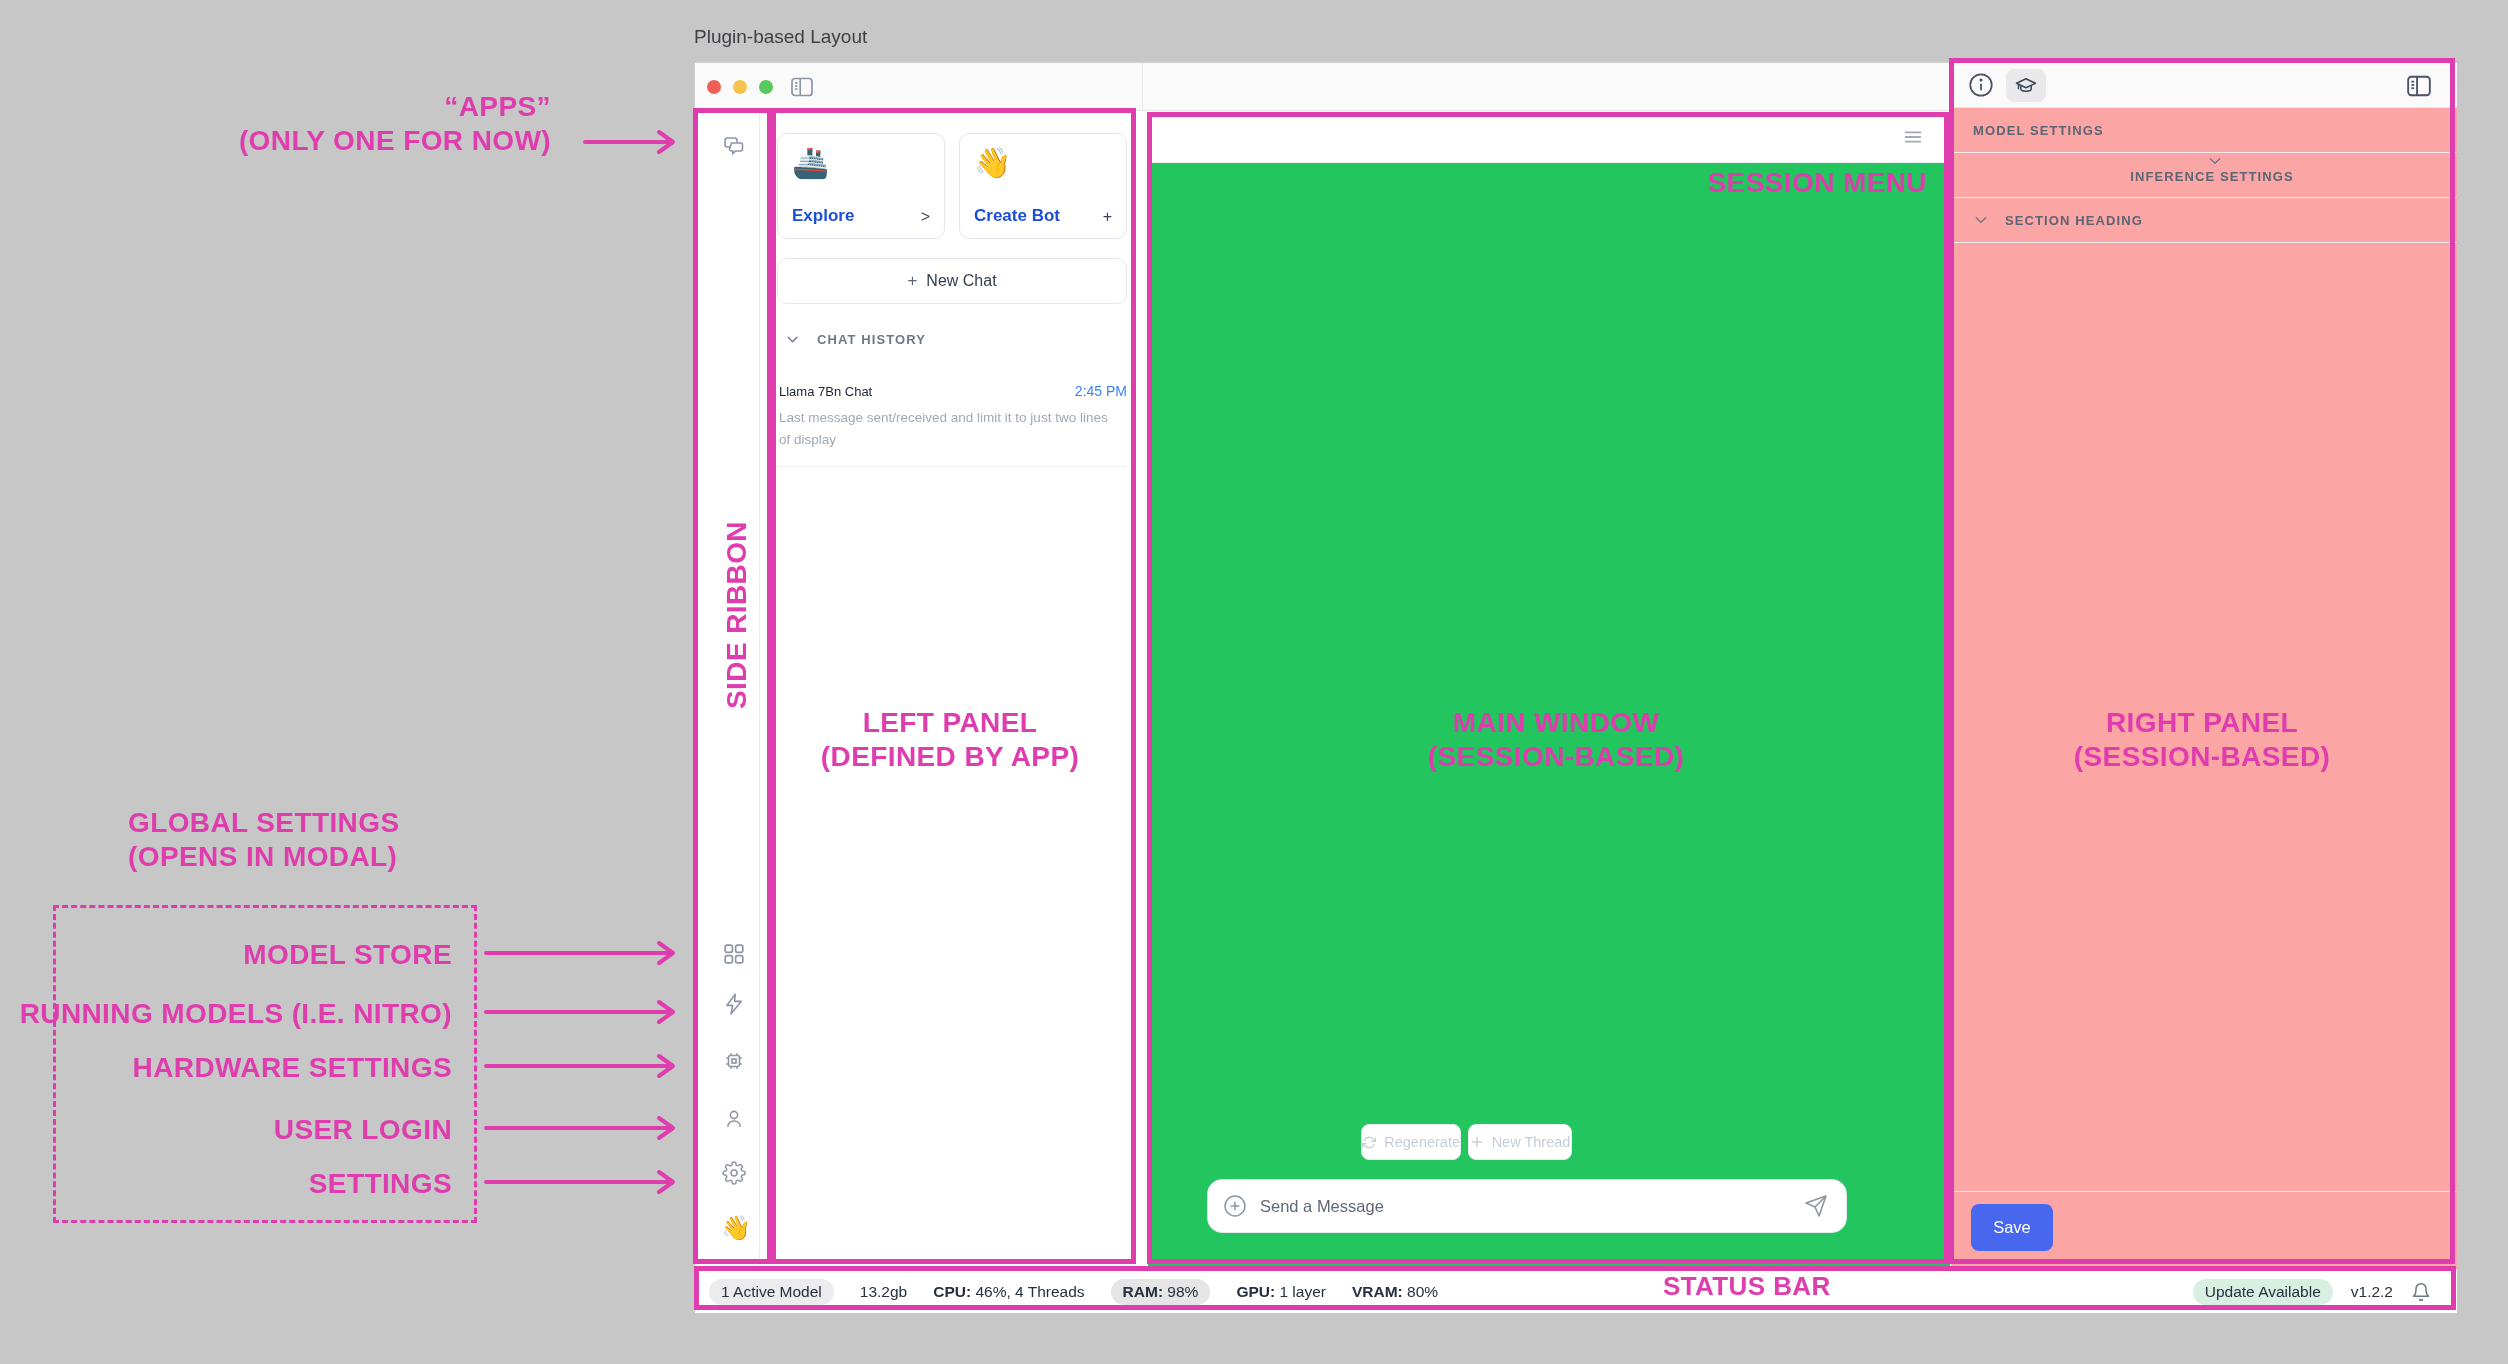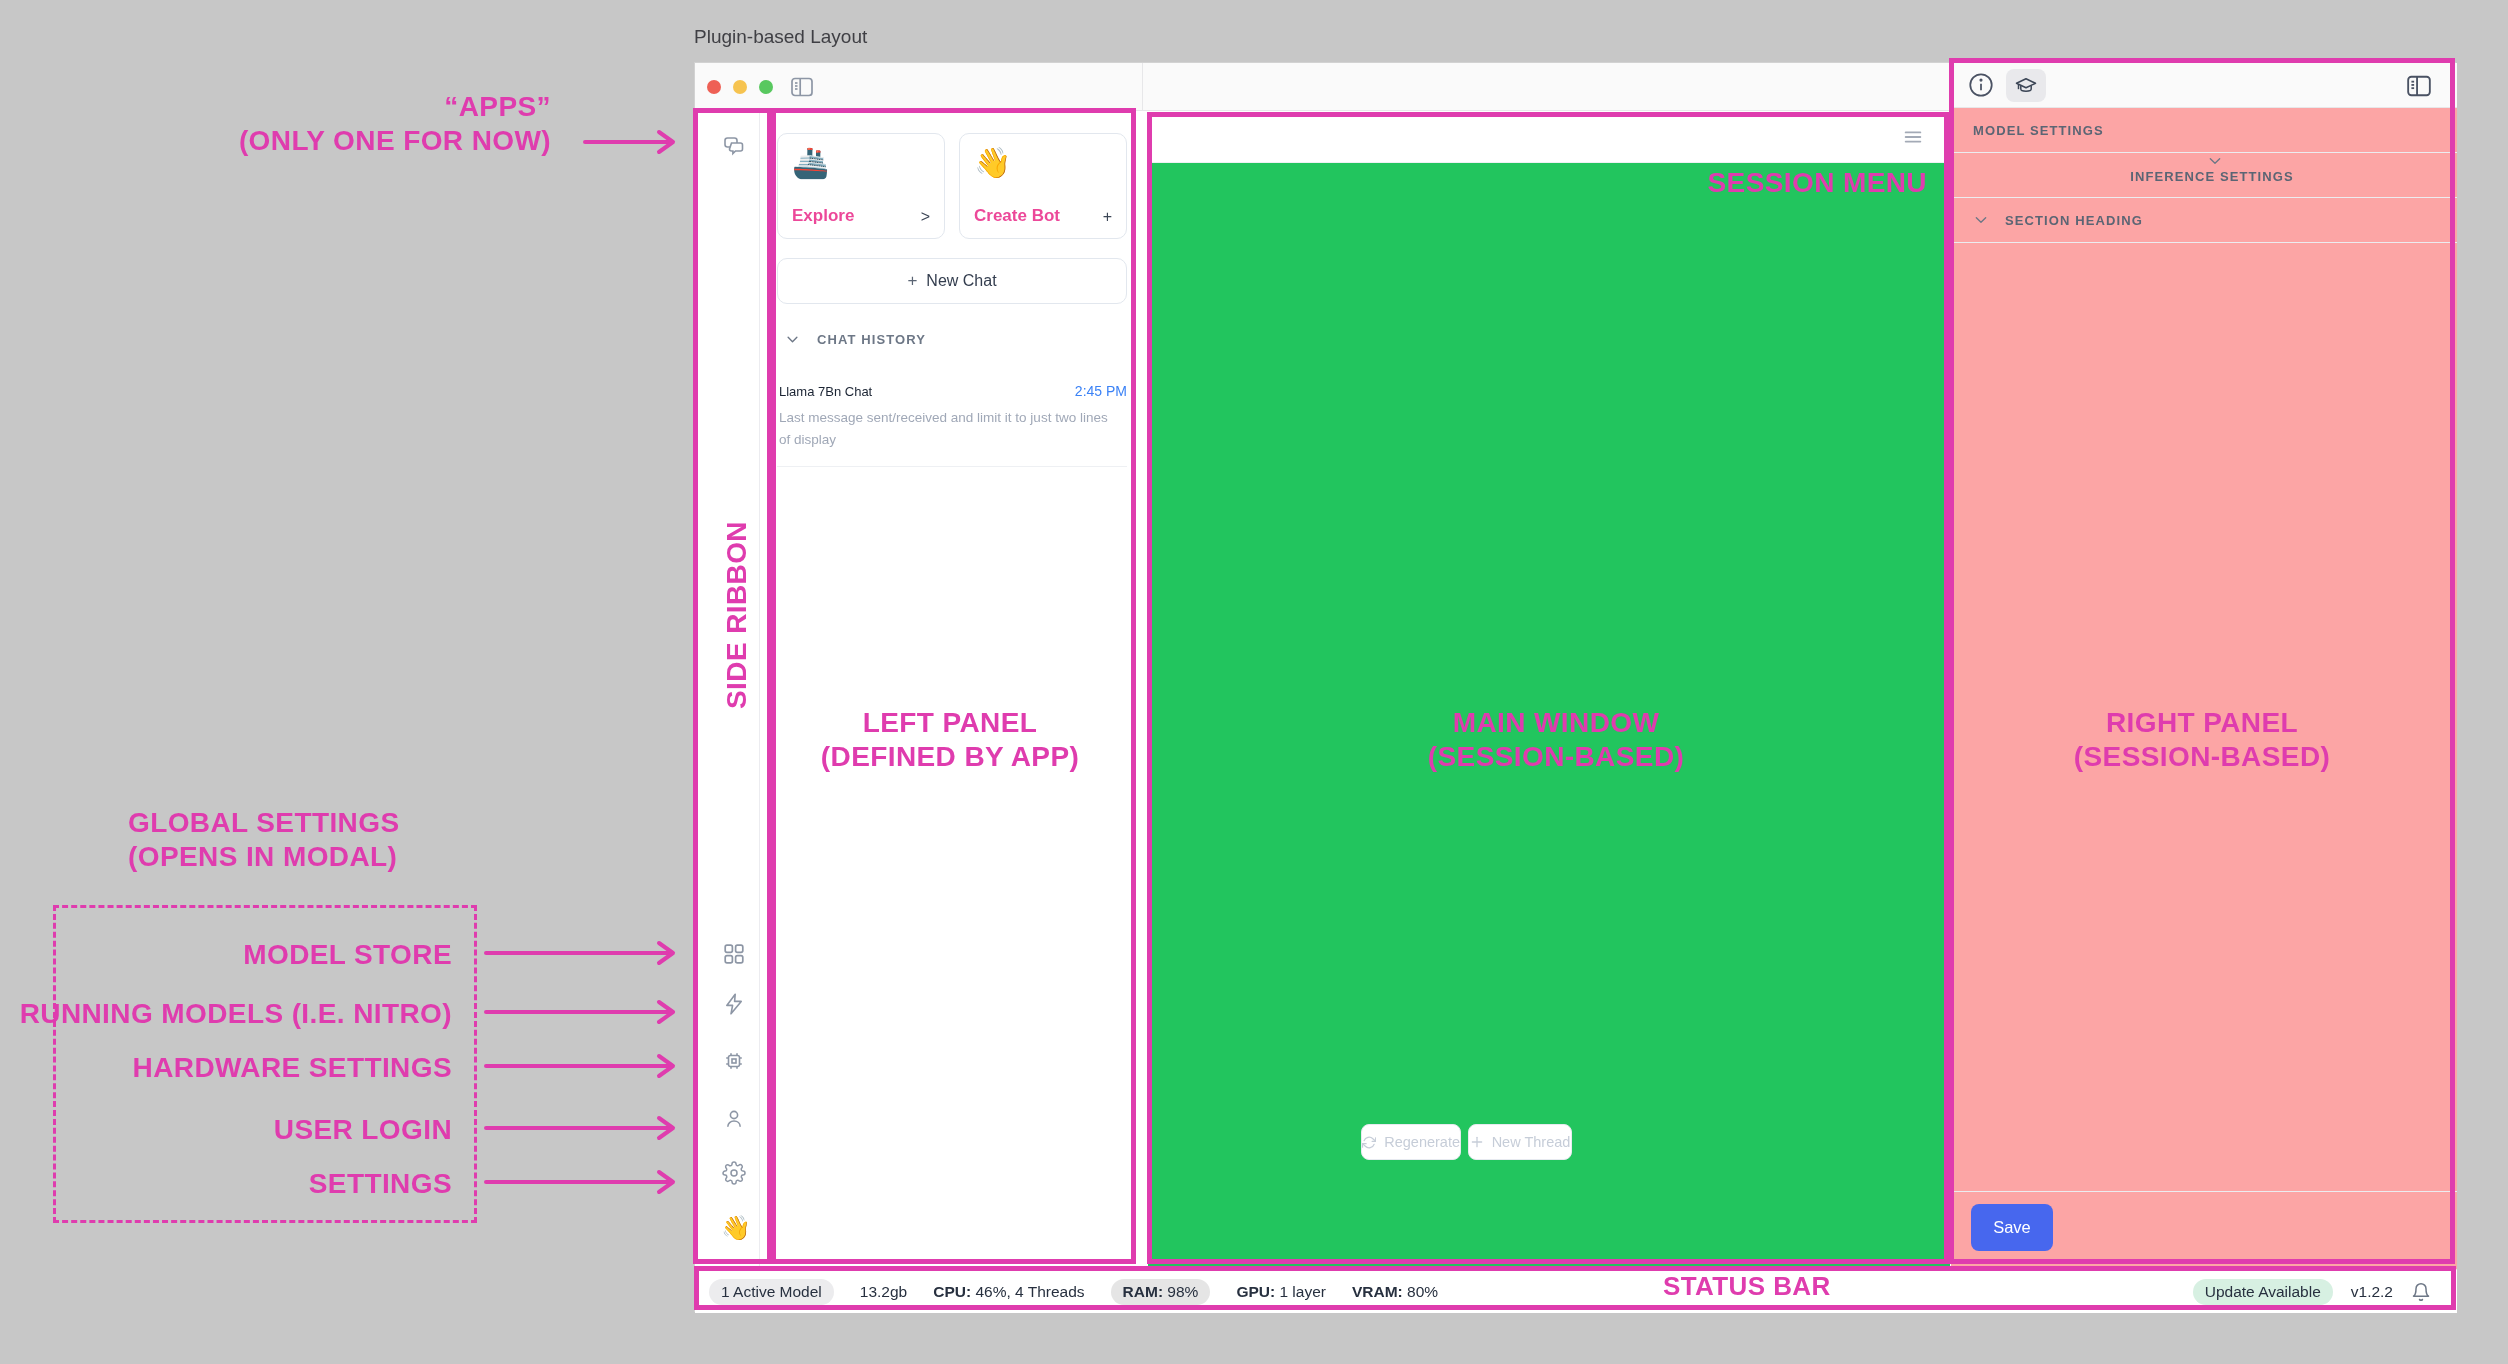--- a/index.html
+++ b/index.html
@@ -82,21 +82,21 @@
     width:362px; height:1162px;
     background:#fff; padding: 22px 6px 0 6px;
   }
   .cards { display:flex; gap:14px; }
   .card {
     width:168px; height:106px;
     border:1px solid #e2e7ee; border-radius:10px;
     position:relative; background:#fff;
   }
   .card .emoji { position:absolute; left:14px; top:12px; font-size:30px; line-height:34px; }
-  .card .card-label { position:absolute; left:14px; bottom:12px; font-size:17px; font-weight:700; color:#ec4899; }
+  .card .card-label { position:absolute; left:14px; bottom:12px; font-size:17px; font-weight:700; color:#1d4ed8; }
   .card .card-accessory { position:absolute; right:14px; bottom:12px; font-size:16px; font-weight:500; color:#3c4656; }
   .new-chat {
     margin-top:19px; height:46px; width:350px;
     border:1px solid #e2e7ee; border-radius:10px;
     display:flex; align-items:center; justify-content:center; gap:9px;
     font-size:16px; font-weight:500; color:#333d4e; background:#fff;
   }
   .new-chat .plus-sign { color:#5b6574; font-size:17px; font-weight:400; }
   .history-header {
     margin-top:28px; display:flex; align-items:center; gap:17px; padding-left:8px;
@@ -302,20 +302,36 @@
       <span>Regenerate</span>
     </div>
     <div class="ghost-btn" style="left:320px;top:1013px;width:104px;">
       <svg width="14" height="14" viewBox="0 0 24 24" fill="none" stroke="currentColor" stroke-width="2.2" stroke-linecap="round">
         <line x1="12" y1="4" x2="12" y2="20"></line>
           <line x1="4" y1="12" x2="20" y2="12"></line>
       </svg>
       <span>New Thread</span>
     </div>
 
+    <div class="composer">
+      <div class="plus-circle">
+        <svg width="26" height="26" viewBox="0 0 24 24" fill="none" stroke="currentColor" stroke-width="1.4">
+          <circle cx="12" cy="12" r="9.2"></circle>
+          <line x1="12" y1="8" x2="12" y2="16"></line>
+            <line x1="8" y1="12" x2="16" y2="12"></line>
+        </svg>
+      </div>
+      <input type="text" readonly="" placeholder="Send a Message" style="">
+      <div class="send">
+        <svg width="24" height="24" viewBox="0 0 24 24" fill="none" stroke="currentColor" stroke-width="1.6" stroke-linejoin="round">
+          <path d="M22 2 L11 13"></path>
+            <path d="M22 2 L15 22 L11 13 L2 9 Z"></path>
+        </svg>
+      </div>
+    </div>
   </div>
 
   <div class="rightpanel">
     <div class="rp-header">
       <div class="rp-iconbtn" style="left:16px;top:8px;">
         <svg width="28" height="28" viewBox="0 0 24 24" fill="none" stroke="currentColor" stroke-width="1.5">
           <circle cx="12" cy="12" r="9.2"></circle>
           <line x1="12" y1="11" x2="12" y2="16.4"></line>
           <circle cx="12" cy="7.8" r="0.6" fill="currentColor"></circle>
         </svg>

